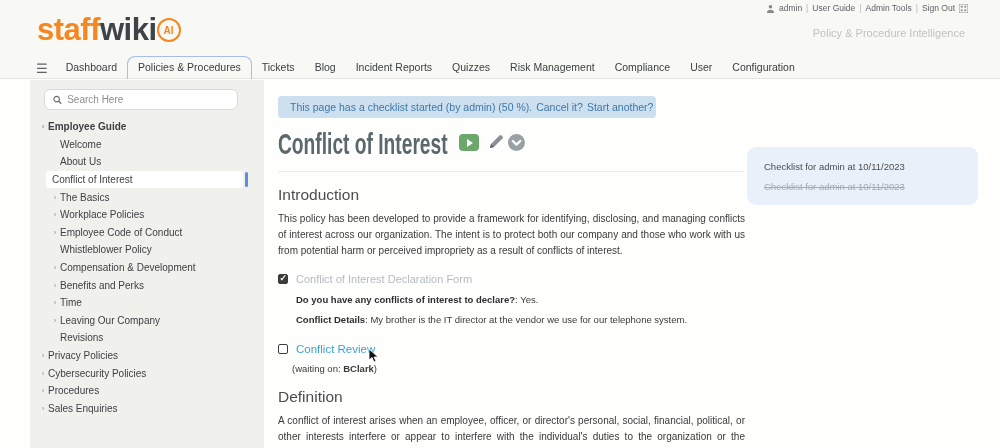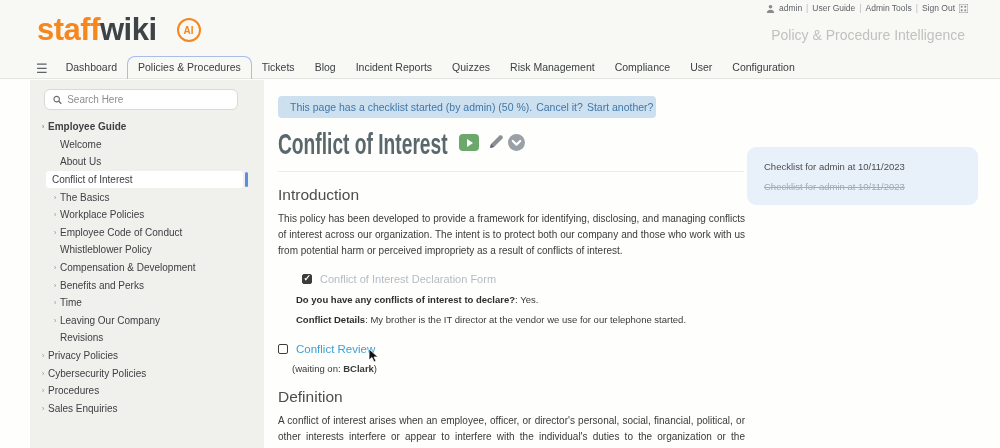--- a/index.html
+++ b/index.html
@@ -8,22 +8,22 @@
 
   
   .header { position:absolute; left:0; top:0; width:1000px; height:79px; background:#f8f8f5; border-bottom:1px solid #e5e5e1; }
   .utilbar { position:absolute; top:3px; right:32px; font-size:8.5px; color:#5f6368; display:flex; align-items:center; gap:4px;justify-content:center; }
   .utilbar .sep { color:#b9b9b9; }
   .utilbar a { color:#5f6368; text-decoration:none; cursor:pointer; }
   .util-icon { width:9px; height:9px; display:inline-block; }
   .logo { position:absolute; left:37px; top:12px; font-size:31px; font-weight:700; letter-spacing:-0.5px; display:flex; align-items:center; }
   .logo .staff { color:#f6871f; }
   .logo .wiki { color:#3e4347; }
-  .logo-badge { width:24px; height:24px; border:2.5px solid #f6871f; border-radius:50%; margin-left:20px; display:flex; align-items:center; justify-content:center; font-size:10px; font-weight:700; color:#f6871f; letter-spacing:0; }
-  .tagline { position:absolute; top:27px; right:35px; font-size:14px; color:#c2c1bf; }
+  .logo-badge { width:24px; height:24px; border:2.5px solid #f6871f; border-radius:50%; margin-left:0; display:flex; align-items:center; justify-content:center; font-size:10px; font-weight:700; color:#f6871f; letter-spacing:0; }
+  .tagline { position:absolute; top:27px; right:35px; font-size:11px; color:#c2c1bf; }
   .nav { position:absolute; left:30px; top:55px; height:24px; display:flex; align-items:flex-end; gap:0; }
   .hamburger { font-size:13px; color:#5f6368; padding:3px 8px 3px 6px; cursor:pointer; }
   .nav-item { font-size:10.5px; color:#3c4043; padding:4px 10px 6px 10px; cursor:pointer; white-space:nowrap; }
   .nav-item.active { border:1.5px solid #a9bde9; border-bottom:none; border-radius:8px 8px 0 0; }
 
   
   .sidebar { position:absolute; left:30px; top:80px; width:234px; height:368px; background:#f0f0ed; }
   .searchbox { position:absolute; left:14px; top:9px; width:194px; height:21px; background:#ffffff; border:1px solid #d9d9d6; border-radius:6px; display:flex; align-items:center; padding:0 8px; gap:5px; }
   .searchbox input { border:none; outline:none; background:transparent; font-size:10px; color:#444; width:100%; font-family:"Liberation Sans", sans-serif; }
   .searchbox input::placeholder { color:#8d8d8d; }
@@ -45,21 +45,21 @@
   .page-title { position:absolute; left:0; top:2px; font-size:30px; font-weight:700; color:#5a676b; white-space:nowrap; transform:scaleX(0.64); transform-origin:0 50%; letter-spacing:0; }
   .play-icon { position:absolute; left:181px; top:9px; width:20px; height:17px; background:#6ca86c; border-radius:4px; display:flex; align-items:center; justify-content:center; cursor:pointer; }
   .play-icon::after { content:""; width:0; height:0; border-left:6px solid #fff; border-top:4px solid transparent; border-bottom:4px solid transparent; margin-left:1px; }
   .pencil-icon { position:absolute; left:210px; top:9px; width:16px; height:16px; cursor:pointer; }
   .chev-icon { position:absolute; left:230px; top:9px; width:17px; height:17px; cursor:pointer; }
   .title-hr { margin-top:8px; border:none; border-top:1px solid #ececе8; border-top:1px solid #ececea; width:466px; }
   .section-h { font-size:15.5px; font-weight:400; color:#4d4d4d; margin-top:14px; }
   .para { margin-top:7px; font-size:10px; line-height:16px; color:#3a3a3a; text-align:justify; }
   .checklist { margin-top:14px; }
   .chk-row { display:flex; align-items:center; gap:8px; font-size:11px; cursor:pointer; }
-  .chk-row.done { color:#b4bcc2;margin-left:24px; }
+  .chk-row.done { color:#b4bcc2; }
   .chk-row.open { color:#3da0d5; margin-top:18px; font-size:11.5px; }
   .cb { width:10px; height:10px; border:1.3px solid #3c3c3c; border-radius:2px; flex:0 0 10px; position:relative; background:#fff; }
   .cb.checked { background:#3c3c3c; }
   .cb.checked::after { content:"\2713"; position:absolute; left:0.5px; top:-2px; font-size:9px; color:#ffffff; font-weight:700; }
   .chk-detail { margin:9px 0 0 18px; font-size:9.5px; color:#3a3a3a; }
   .chk-detail b { color:#2e2e2e; }
   .waiting { margin:8px 0 0 14px; font-size:9.5px; color:#3a3a3a; }
 
   
   .right-panel { position:absolute; left:747px; top:147px; width:231px; height:58px; background:#e8f0fa; border-radius:9px; padding:14px 0 0 17px; }
@@ -225,21 +225,21 @@
 
     <div class="checklist">
       <div class="chk-row done">
         <span class="cb checked"></span>
         <span>Conflict of Interest Declaration Form</span>
       </div>
       <div class="chk-detail">
         <b>Do you have any conflicts of interest to declare?</b><span>: Yes.</span>
       </div>
       <div class="chk-detail">
-        <b>Conflict Details</b><span>: My brother is the IT director at the vendor we use for our telephone started.</span>
+        <b>Conflict Details</b><span>: My brother is the IT director at the vendor we use for our telephone system.</span>
       </div>
 
       <div class="chk-row open">
         <span class="cb"></span>
         <span>Conflict Review</span>
       </div>
       <div class="waiting">
         <span>(waiting on: </span><b>BClark</b><span>)</span>
       </div>
     </div>

